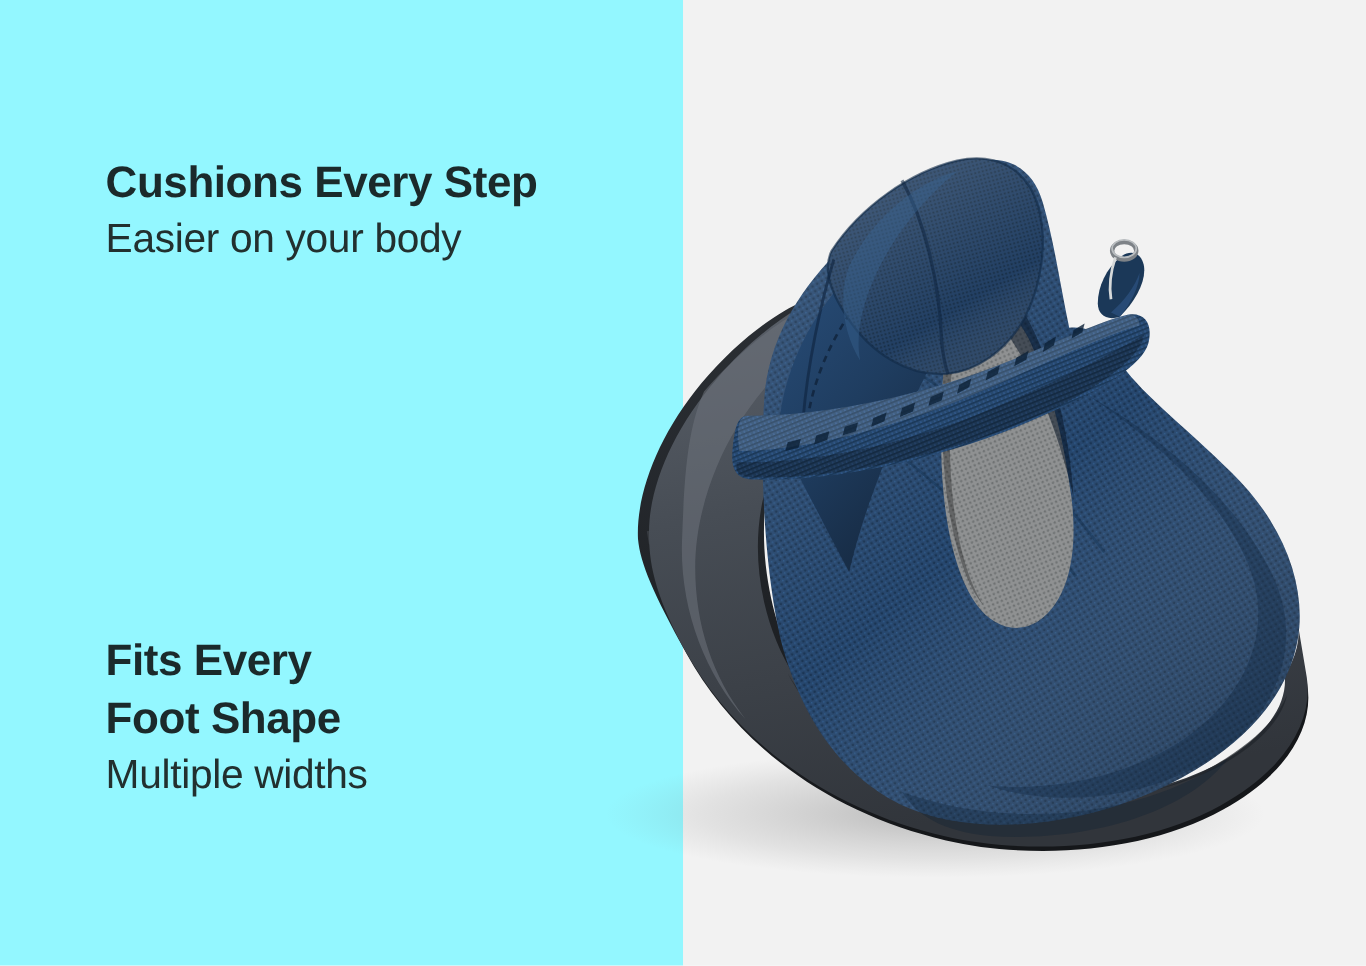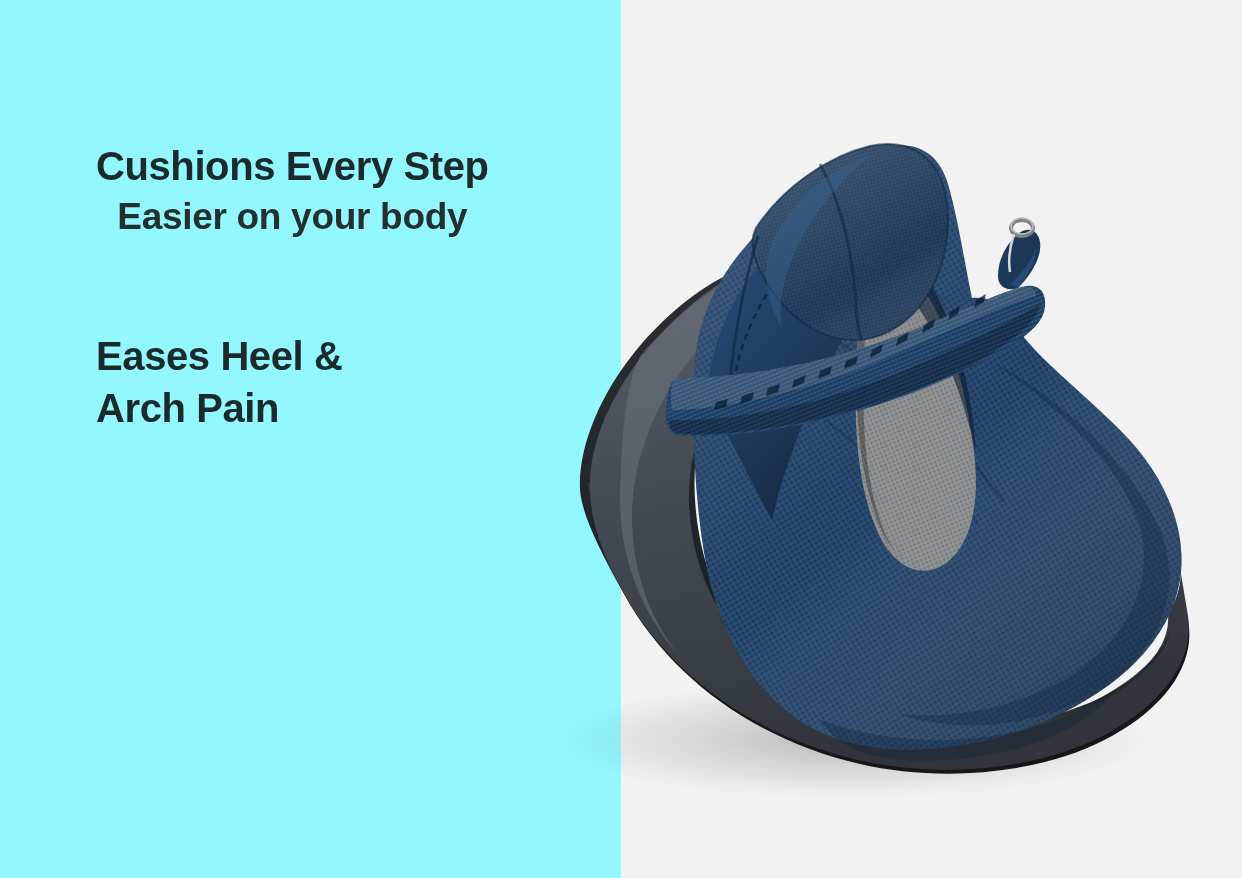--- a/index.html
+++ b/index.html
@@ -53,25 +53,24 @@
     font-size: 40px;
     font-weight: bold;
     line-height: 52px;
     letter-spacing: -0.4px;
     color: #1b2a2b;
     white-space: pre-line;
   }
   .feature-sub {
     margin: 0;
     font-size: 37px;
-    font-weight: bold;
+    font-weight: normal;
     line-height: 50px;
     letter-spacing: -0.3px;
     color: #22302f;
-    text-align: center;
   }
 
   
   .shoe-stage {
     position: absolute;
     left: 520px;
     top: 60px;
     width: 700px;
     height: 760px;
   }
@@ -367,20 +366,23 @@
   </div>
 
   <div class="copy-col">
 
     <div class="feature-block b0">
       <h2 class="feature-title">Cushions Every Step</h2>
       <p class="feature-sub">Easier on your body</p>
     </div>
 
     <div class="feature-block b1">
-      <h2 class="feature-title">Eases Heel &amp;
-Arch Pain</h2>
     </div>
 
+    <div class="feature-block b2">
+      <h2 class="feature-title">Fits Every
+Foot Shape</h2>
+      <p class="feature-sub">Multiple widths</p>
+    </div>
 
   </div>
 
 </div>
 
 </body></html>

